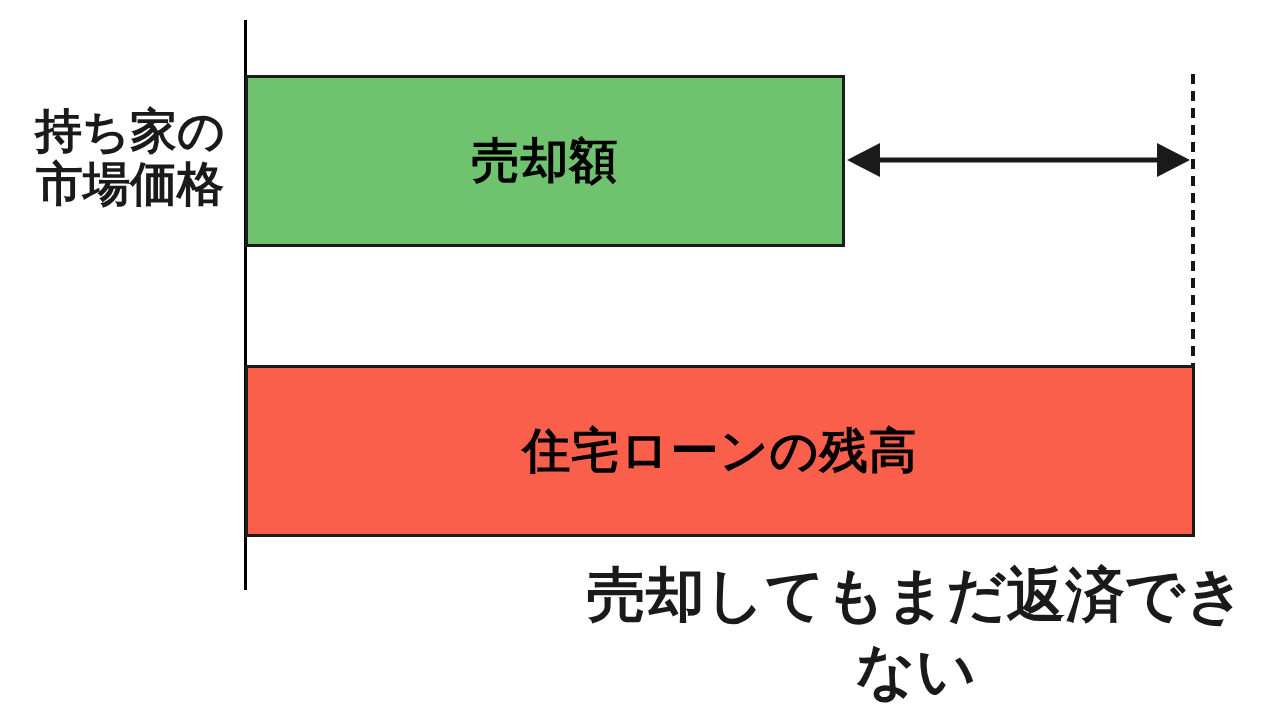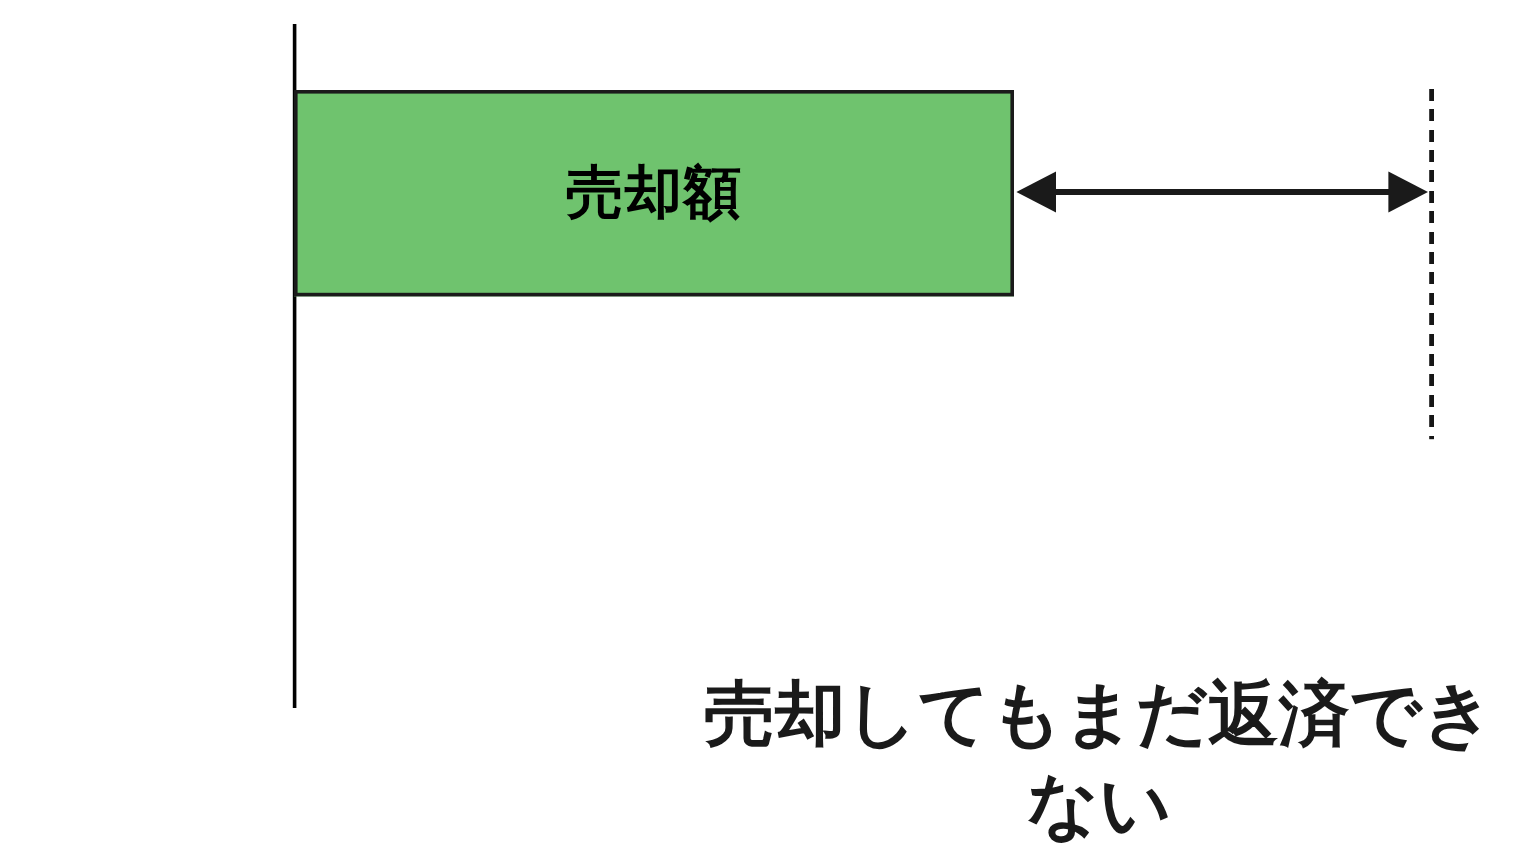--- a/index.html
+++ b/index.html
@@ -71,31 +71,36 @@
     color: #1a1a1a;
   }
 </style>
 </head>
 <body>
 
 <div class="canvas">
 
   <div class="axis"></div>
 
+  <div class="row-label label-1">持ち家の
+市場価格</div>
 
   <div class="bar bar-green" style="background-color: rgb(111, 195, 110);">
     <span class="bar-text">売却額</span>
   </div>
 
   <svg class="arrow" viewBox="0 0 345 44">
     <line x1="26" y1="22" x2="319" y2="22" stroke="#1a1a1a" stroke-width="5"></line>
     <polygon points="1,22 34,5 34,39" fill="#1a1a1a"></polygon>
     <polygon points="344,22 311,5 311,39" fill="#1a1a1a"></polygon>
   </svg>
 
   <div class="dotted"></div>
 
 
+  <div class="bar bar-red" style="background-color: rgb(250, 95, 75);">
+    <span class="bar-text">住宅ローンの残高</span>
+  </div>
 
   <div class="caption">売却してもまだ返済できない
 ローンの残額が残る</div>
 
 </div>
 
 </body></html>

